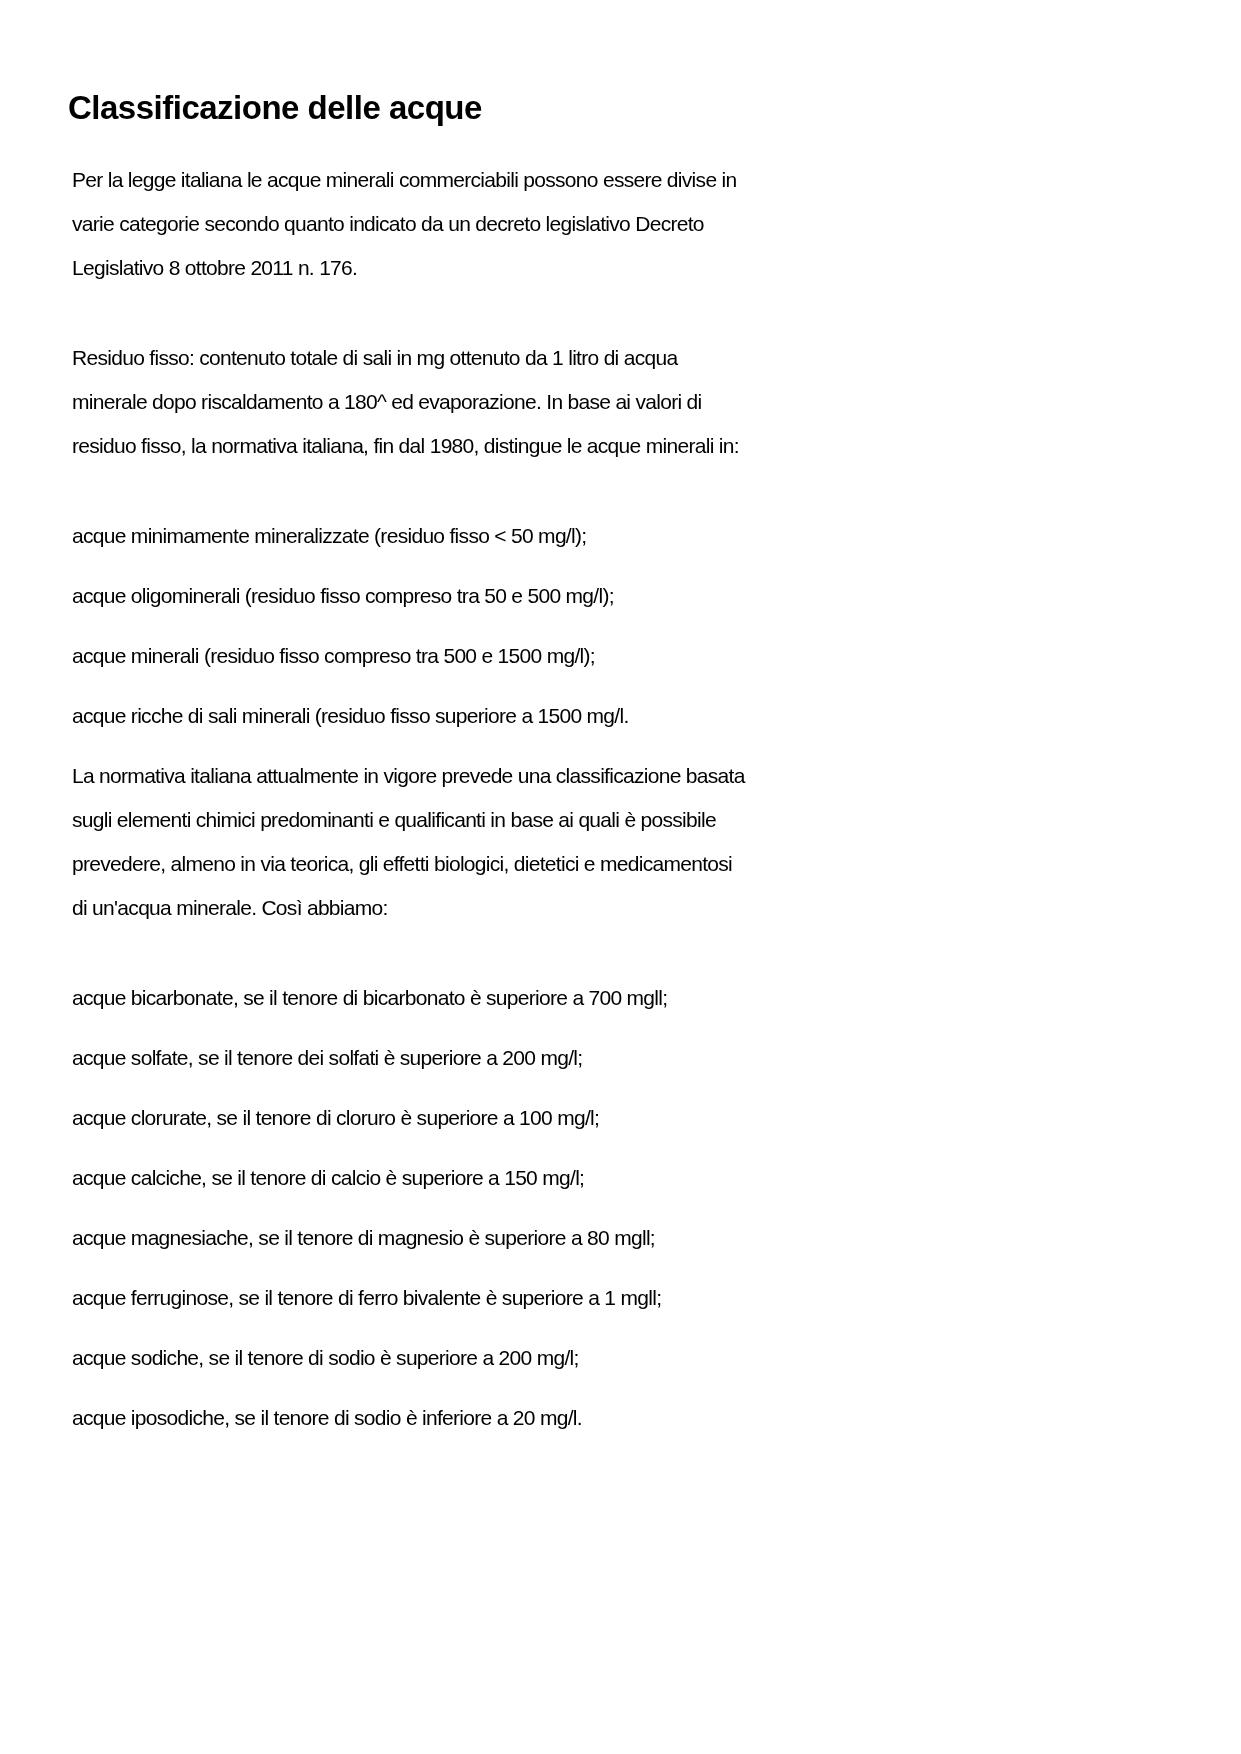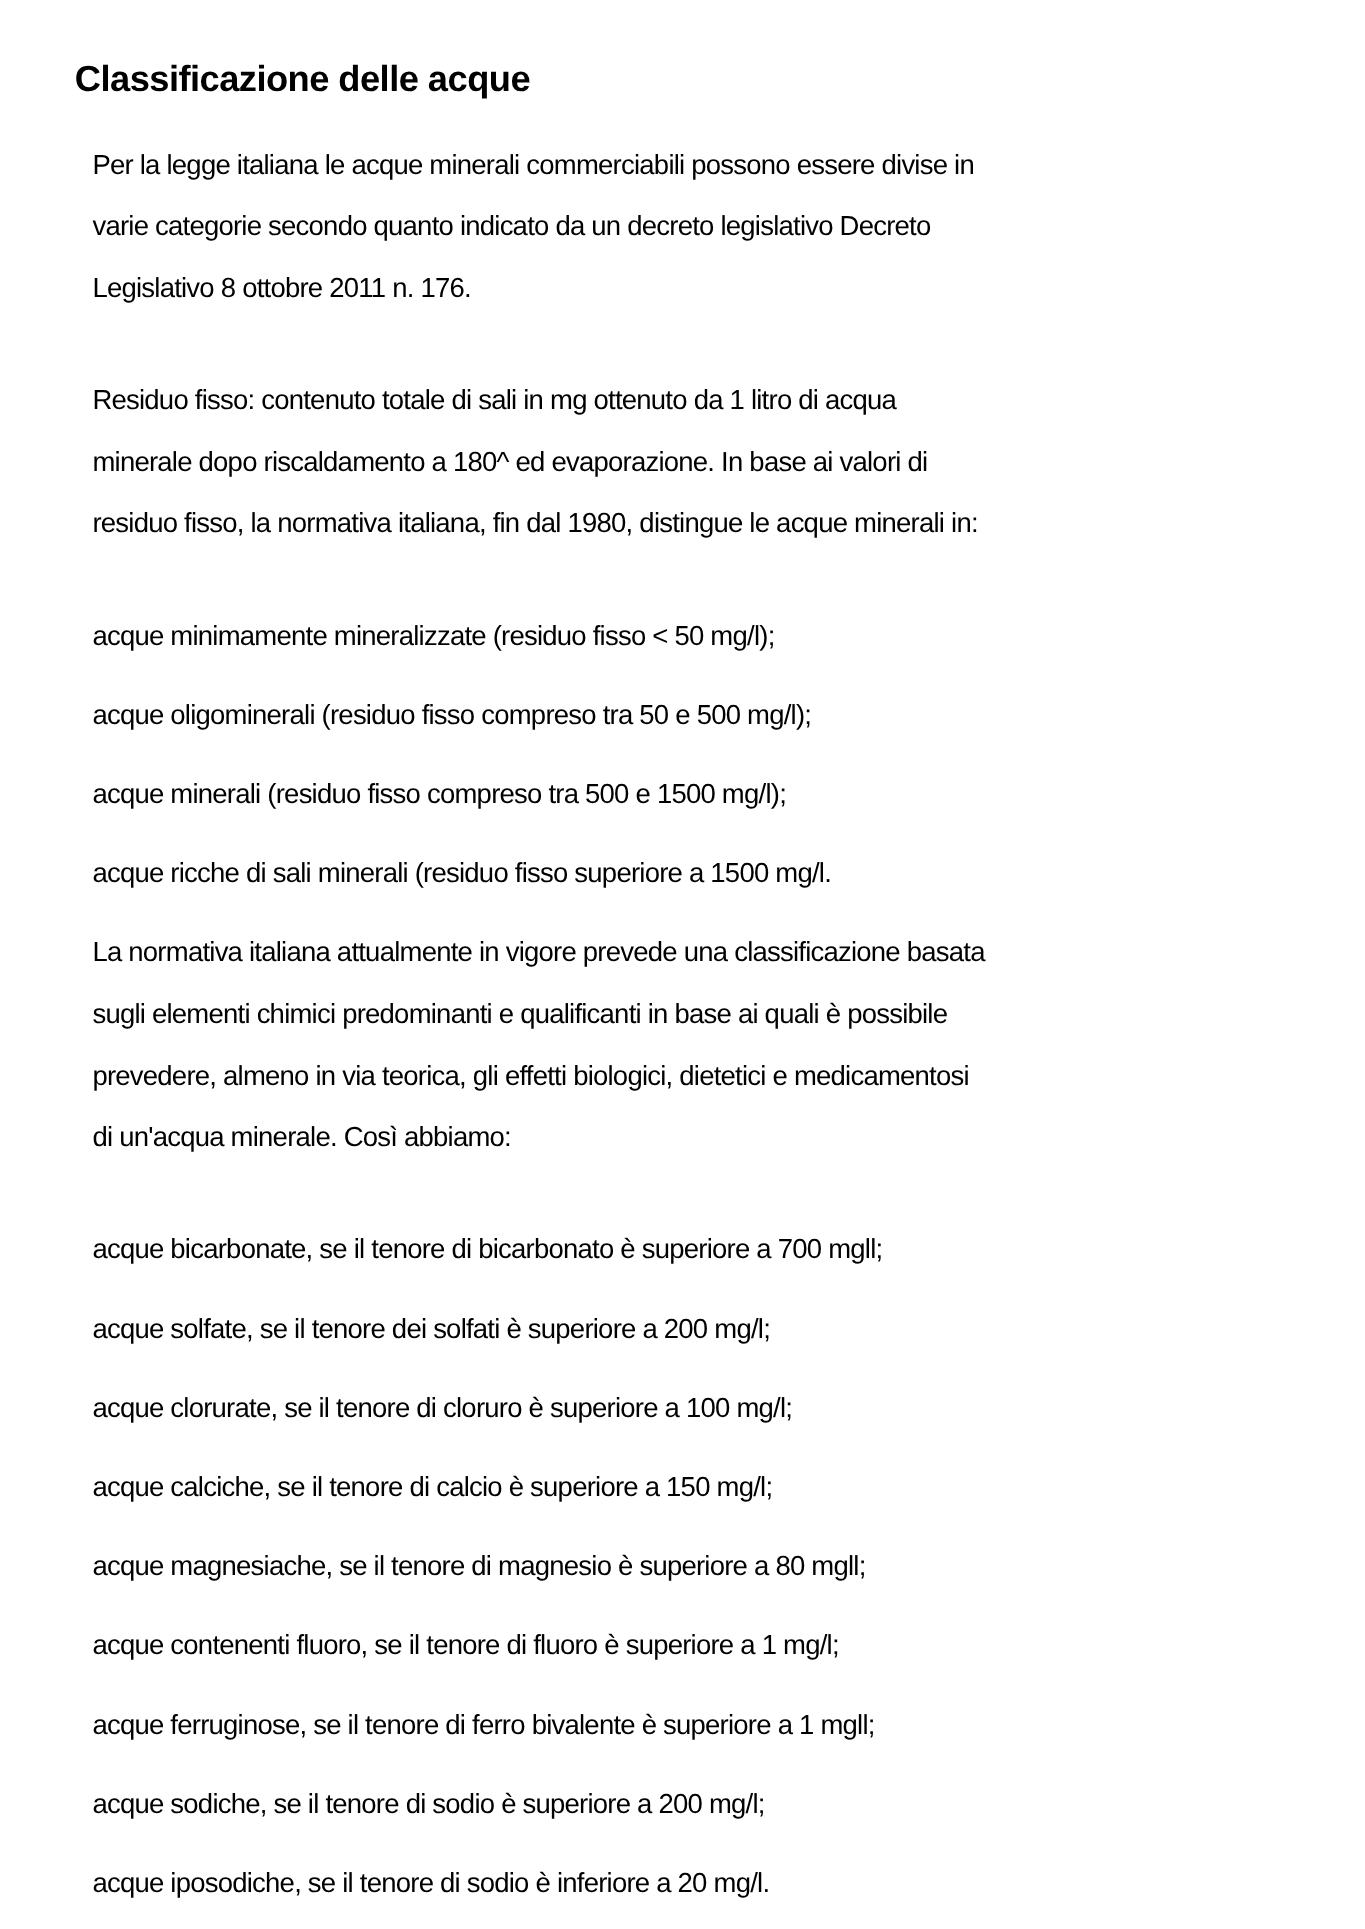--- a/index.html
+++ b/index.html
@@ -7,37 +7,37 @@
     padding: 0;
     background: #ffffff;
   }
   .page {
     position: relative;
     width: 1241px;
     height: 1754px;
     box-sizing: border-box;
     background: #ffffff;
     color: #000000;
-    padding: 48px 40px 0 68px;
+    padding: 84px 40px 0 68px;
     overflow: hidden;
     font-family: "Liberation Sans", "DejaVu Sans", sans-serif;
   }
   .doc-title {
     font-size: 33px;
     font-weight: 700;
     line-height: 48px;
     letter-spacing: -0.5px;
     margin: 0 0 26px 0;
   }
   .para, .item {
-    font-size: 25px;
+    font-size: 21px;
     font-weight: 400;
-    line-height: 56px;
+    line-height: 44px;
     letter-spacing: -0.7px;
-    margin: 16px;
+    margin: 4px;
     white-space: pre-line;
   }
   .para { margin-bottom: 46px; }
   .item { margin-bottom: 16px; }
 </style>
 </head>
 <body>
 
 <div class="page">
   <h1 class="doc-title">Classificazione delle acque</h1>
@@ -54,18 +54,17 @@
       <p class="item">acque ricche di sali minerali (residuo fisso superiore a 1500 mg/l.</p>
       <p class="para">La normativa italiana attualmente in vigore prevede una classificazione basata
 sugli elementi chimici predominanti e qualificanti in base ai quali è possibile
 prevedere, almeno in via teorica, gli effetti biologici, dietetici e medicamentosi
 di un'acqua minerale. Così abbiamo:</p>
       <p class="item">acque bicarbonate, se il tenore di bicarbonato è superiore a 700 mgll;</p>
       <p class="item">acque solfate, se il tenore dei solfati è superiore a 200 mg/l;</p>
       <p class="item">acque clorurate, se il tenore di cloruro è superiore a 100 mg/l;</p>
       <p class="item">acque calciche, se il tenore di calcio è superiore a 150 mg/l;</p>
       <p class="item">acque magnesiache, se il tenore di magnesio è superiore a 80 mgll;</p>
-      <p class="item">acque contenenti fluoro, se il tenore di fluoro è superiore a 1 mg/l;</p>
       <p class="item">acque ferruginose, se il tenore di ferro bivalente è superiore a 1 mgll;</p>
       <p class="item">acque sodiche, se il tenore di sodio è superiore a 200 mg/l;</p>
       <p class="item">acque iposodiche, se il tenore di sodio è inferiore a 20 mg/l.</p>
     </div>
 </div>
 
 </body></html>

